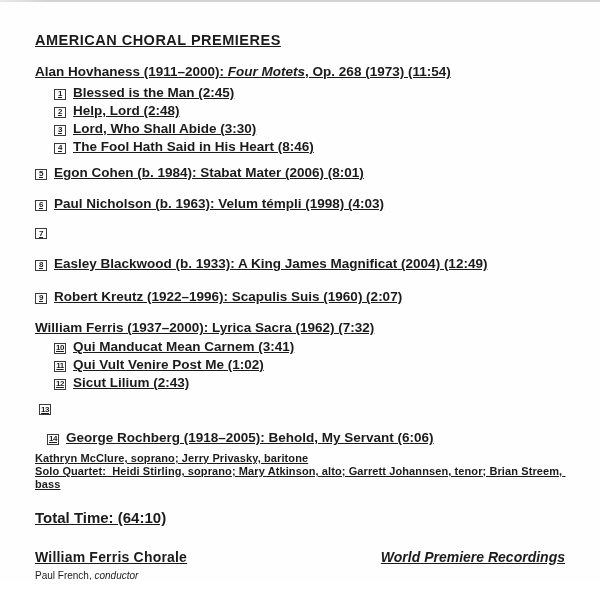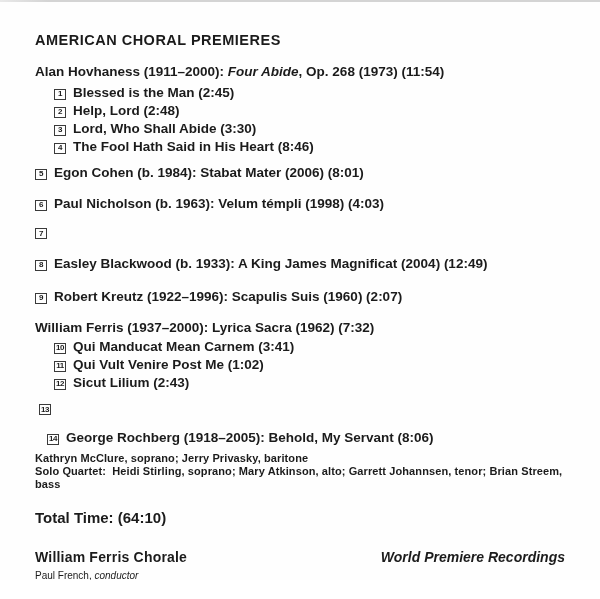--- a/index.html
+++ b/index.html
@@ -4,20 +4,21 @@
 <style>
   html,body{margin:0;padding:0;background:#ffffff;}
   .page{
     position:relative;
     width:600px;height:580px;
     background:#fefefe;
     color:#1b1b1b;
     font-family:"Liberation Sans", sans-serif;
     overflow:hidden;
     box-sizing:border-box;
+    text-decoration:underline;
   }
   .top-line{
     height:2px;width:100%;
     background:linear-gradient(to right,#e9e9e9 0%,#d4d4d4 8%,#d4d4d4 100%);
   }
   .content{padding:0 35px;}
   .album-title{
     margin-top:31px;
     font-size:14.5px;font-weight:bold;letter-spacing:.5px;
     line-height:15px;
@@ -73,21 +74,21 @@
 </head>
 <body>
 
 <div class="page">
   <div class="top-line"></div>
   <div class="content">
 
     <div class="album-title">AMERICAN CHORAL PREMIERES</div>
 
     <div class="work-heading mt-hov">
-      <span>Alan Hovhaness (1911–2000): </span><span class="it">Four Abide</span><span>, Op. 268 (1973) (11:54)</span>
+      <span>Alan Hovhaness (1911–2000): </span><span class="it">Four Motets</span><span>, Op. 268 (1973) (11:54)</span>
     </div>
 
     <div class="row sub mt-t1">
       <span class="num-box">1</span>
       <span>Blessed is the Man (2:45)</span>
     </div>
     <div class="row sub">
       <span class="num-box">2</span>
       <span>Help, Lord (2:48)</span>
     </div>
@@ -133,21 +134,21 @@
     <div class="row sub">
       <span class="num-box">12</span>
       <span>Sicut Lilium (2:43)</span>
     </div>
 
     <div class="row ind2 mt-t13">
       <span class="num-box">13</span>
     </div>
     <div class="row ind2 mt-t14">
       <span class="num-box">14</span>
-      <span>George Rochberg (1918–2005): Behold, My Servant (8:06)</span>
+      <span>George Rochberg (1918–2005): Behold, My Servant (6:06)</span>
     </div>
 
     <div class="credits mt-credits">Kathryn McClure, soprano; Jerry Privasky, baritone</div>
     <div class="credits">Solo Quartet:  Heidi Stirling, soprano; Mary Atkinson, alto; Garrett Johannsen, tenor; Brian Streem, bass</div>
 
     <div class="total-time">Total Time: (64:10)</div>
 
     <div class="footer-row">
       <span class="ensemble">William Ferris Chorale</span>
       <span class="premiere">World Premiere Recordings</span>

